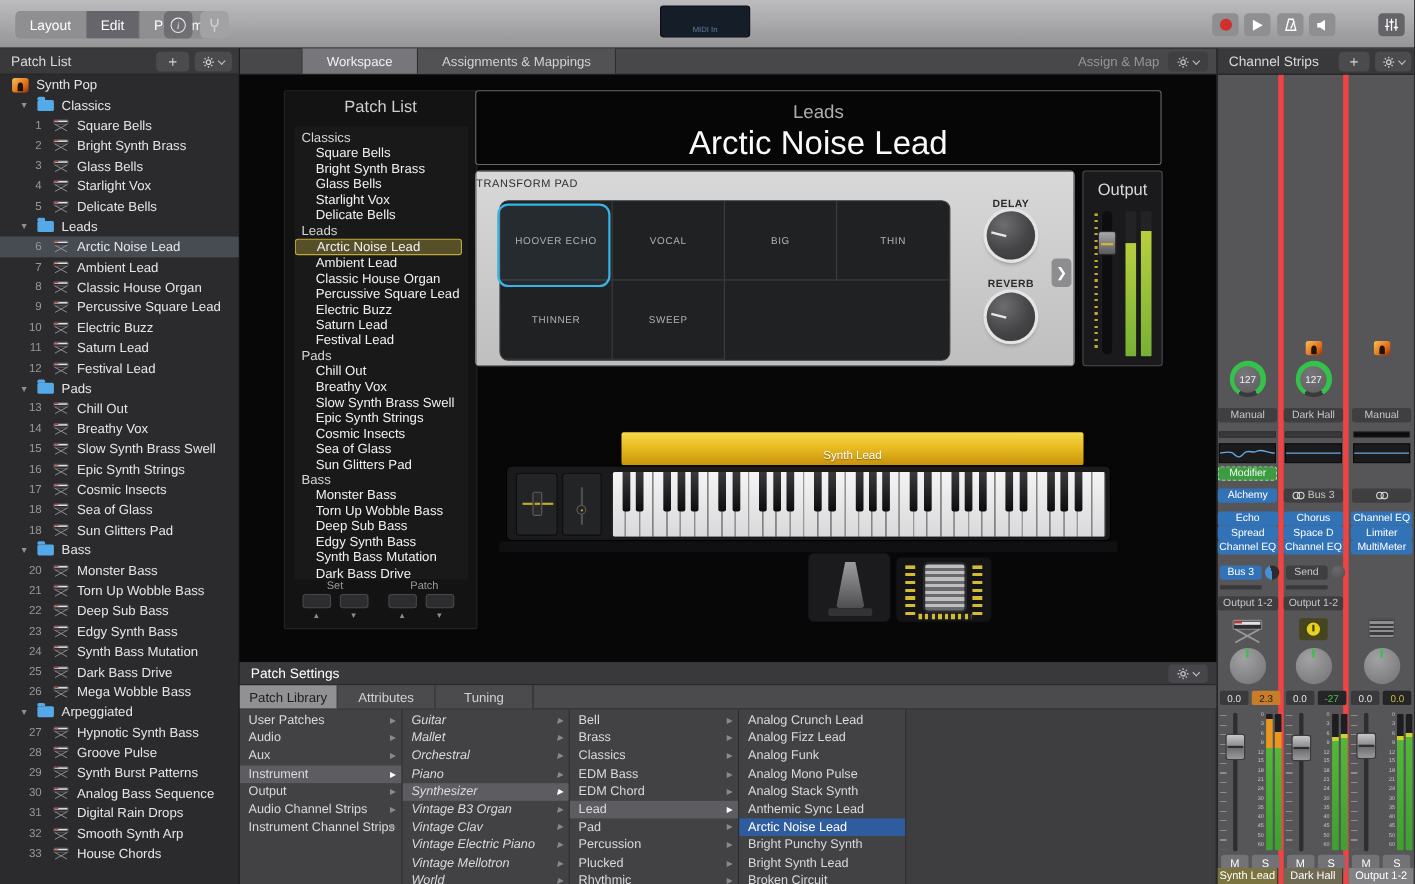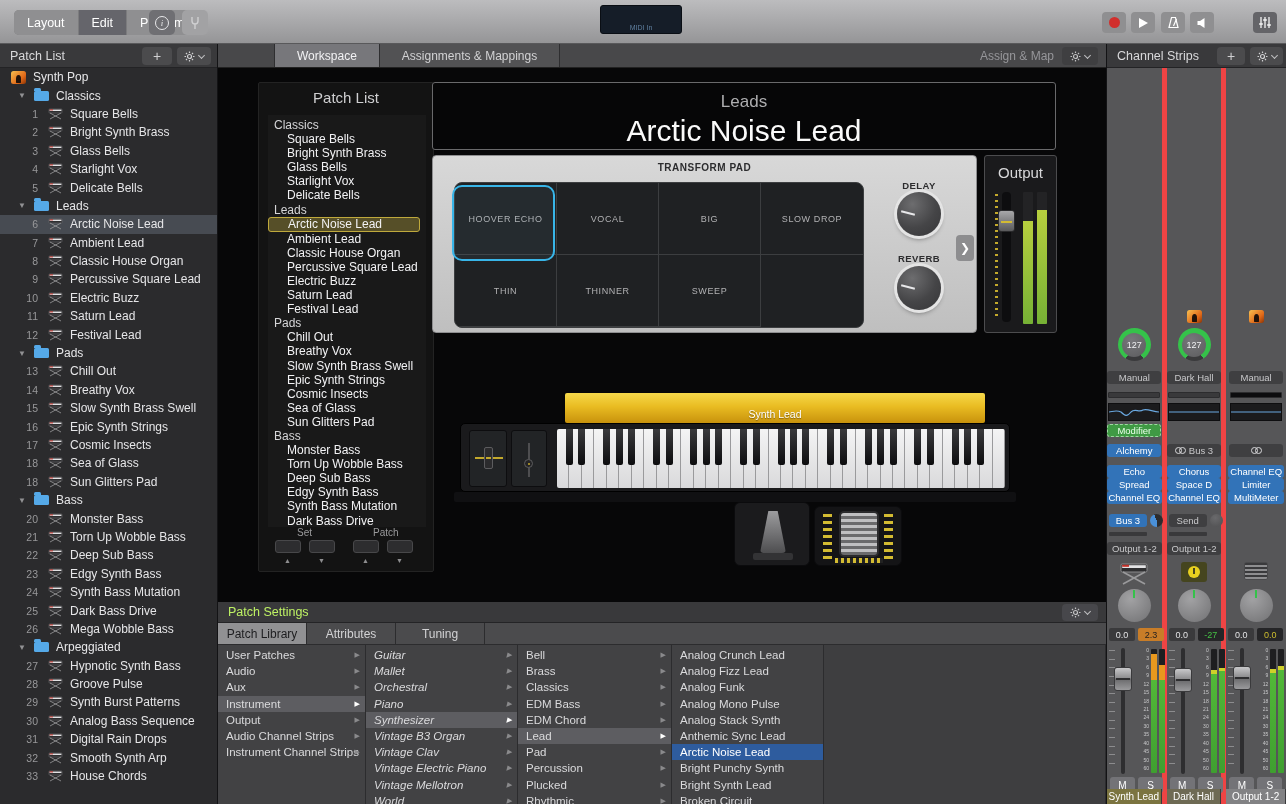--- a/index.html
+++ b/index.html
@@ -71,21 +71,21 @@
 .sp-btn{position:absolute;top:13px;width:26px;height:13px;background:#2d2d2f;border:1px solid #48484a;border-radius:3px}
 .sp-arrow{position:absolute;top:30px;font-size:7px;color:#8e8e90}
 
 
 .title-display{position:absolute;left:214px;top:14px;width:624px;height:68px;background:#060607;border:1px solid #69696b;border-radius:3px}
 .td-group{text-align:center;font-size:17px;color:#adadaf;margin-top:9px}
 .td-patch{text-align:center;font-size:30px;color:#fafafa;margin-top:2px}
 
 
 .transform{position:absolute;left:214px;top:87px;width:545px;height:178px;background:linear-gradient(#d8d8d8,#bfbfbf);border-radius:4px;border:1px solid #8e8e90}
-.tp-title{text-align:center;font-size:10px;color:#2c2c2e;letter-spacing:.5px;margin-top:6px;font-weight:bold}
+.tp-title{font-size:10px;color:#2c2c2e;letter-spacing:.5px;margin-top:6px;font-weight:normal}
 .pad{position:absolute;left:21px;top:26px;width:410px;height:146px;background:#1f2123;border-radius:8px;border:1px solid #3c3e40;overflow:hidden;display:grid;grid-template-columns:repeat(4,1fr);grid-template-rows:1fr 1fr}
 .pad-cell{border-right:1px solid #3c3e40;border-bottom:1px solid #3c3e40;display:flex;align-items:center;justify-content:center;color:#b2b2b4;font-size:9px;letter-spacing:.6px}
 .pad-cell:nth-child(4n){border-right:none}
 .pad-sel{position:absolute;left:19px;top:29px;width:103px;height:76px;border:2px solid #38b5e8;border-radius:10px;background:rgba(110,160,185,.08)}
 .knob-label{position:absolute;width:100px;text-align:center;font-size:9.5px;color:#2c2c2e;font-weight:bold;letter-spacing:.4px}
 .big-knob{position:absolute;width:44px;height:44px;border-radius:50%;background:radial-gradient(circle at 35% 28%,#6d6d6f,#454547 55%,#353537);box-shadow:0 0 0 3px #e4e4e4,0 3px 5px rgba(0,0,0,.45)}
 .big-knob::after{content:'';position:absolute;left:4px;top:20px;width:14px;height:2px;background:#e8e8ea;transform:rotate(14deg)}
 .chevron-btn{position:absolute;left:523px;top:79px;width:18px;height:26px;background:#8d8d8f;border-radius:4px;color:#fff;font-size:12px;display:flex;align-items:center;justify-content:center}
 
 
@@ -117,21 +117,21 @@
 .pedal-shape{position:absolute;left:25px;top:8px;width:26px;height:42px;background:linear-gradient(#9c9c9e,#4e4e50);clip-path:polygon(32% 0,68% 0,100% 100%,0 100%);border-radius:4px}
 .pedal-base{position:absolute;left:18px;top:50px;width:40px;height:7px;background:#333335;border-radius:2px}
 .pedal2{position:absolute;left:596px;top:438px;width:88px;height:60px;background:#141416;border:1px solid #0b0b0d;border-radius:6px}
 .wheel-stripes{position:absolute;top:7px;width:9px;height:46px;background:repeating-linear-gradient(180deg,#d3bb32 0 3px,transparent 3px 7px)}
 .wheel{position:absolute;left:24px;top:4px;width:40px;height:46px;border-radius:5px;background:repeating-linear-gradient(180deg,#bfbfc1 0 3px,#6a6a6c 3px 6px);border:2px solid #2a2a2c}
 .wheel-base{position:absolute;left:20px;top:51px;width:48px;height:5px;background:repeating-linear-gradient(90deg,#d3bb32 0 3px,#222 3px 6px)}
 
 
 .settings{position:absolute;left:0;top:558px;width:888px;height:202px;background:#434345}
 .set-header{position:absolute;left:0;top:0;width:100%;height:21px;background:#39393b;border-bottom:1px solid #242426;display:flex;align-items:center}
-.set-title{font-size:12.5px;color:#bef264;margin-left:10px}
+.set-title{font-size:12.5px;color:#ffffff;margin-left:10px}
 .set-gear{position:absolute;right:8px;top:2px;width:36px;height:17px;background:#47474b;border-radius:4px;display:flex;align-items:center;justify-content:center;gap:4px}
 .stabs{position:absolute;left:0;top:21px;width:100%;height:22px;background:#4b4b4d;border-bottom:1px solid #2c2c2e;display:flex}
 .stab{width:89px;display:flex;align-items:center;justify-content:center;font-size:12px;color:#d2d2d4;border-right:1px solid #2c2c2e;background:#4b4b4d}
 .stab.sel{background:#919193;color:#1d1d1f}
 .browser{position:absolute;left:0;top:43px;width:100%;height:159px;display:flex}
 .bcol{height:100%;border-right:1px solid #2c2c2e;background:#424244;padding-top:2px;overflow:hidden}
 .bcol.empty{background:#3e3e40}
 .brow{height:16.2px;display:flex;align-items:center;font-size:11.5px;color:#dadadc;position:relative;white-space:nowrap}
 .brow .blabel{margin-left:8px}
 .brow.sel{background:#5d5d61}
@@ -867,21 +867,20 @@
         <div class="td-group">Leads</div>
         <div class="td-patch">Arctic Noise Lead</div>
       </div>
 
       <div class="transform">
         <div class="tp-title">TRANSFORM PAD</div>
         <div class="pad" id="pad-grid">
             <div class="pad-cell">HOOVER ECHO</div>
             <div class="pad-cell">VOCAL</div>
             <div class="pad-cell">BIG</div>
-            <div class="pad-cell">SLOW DROP</div>
             <div class="pad-cell">THIN</div>
             <div class="pad-cell">THINNER</div>
             <div class="pad-cell">SWEEP</div>
           </div>
         <div class="pad-sel"></div>
         <div class="knob-label" style="left:436px;top:24px">DELAY</div>
         <div class="big-knob" style="left:464px;top:36px"></div>
         <div class="knob-label" style="left:436px;top:97px">REVERB</div>
         <div class="big-knob" style="left:464px;top:110px"></div>
         <div class="chevron-btn">❯</div>

